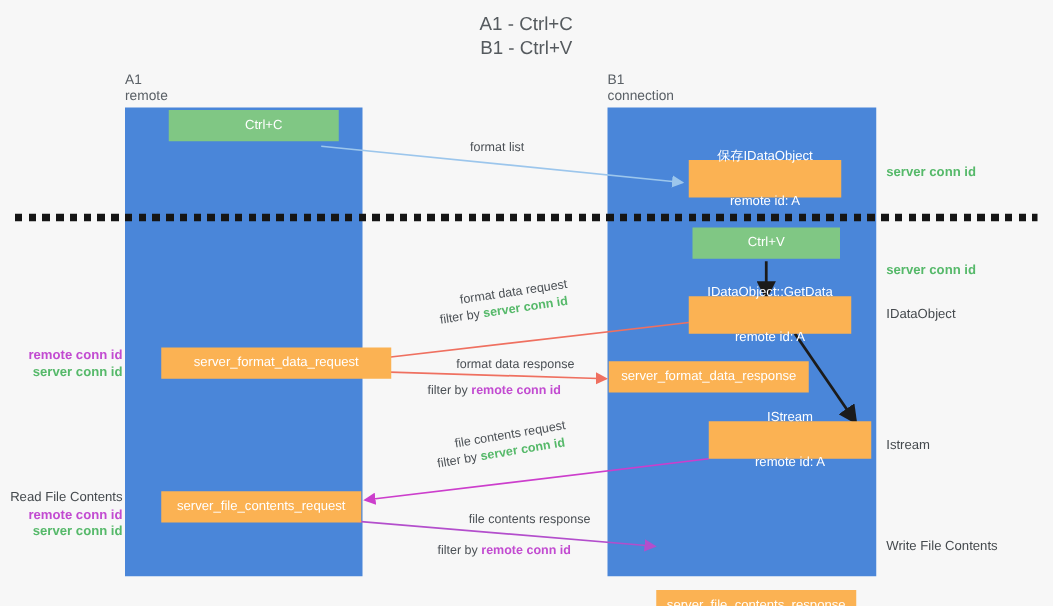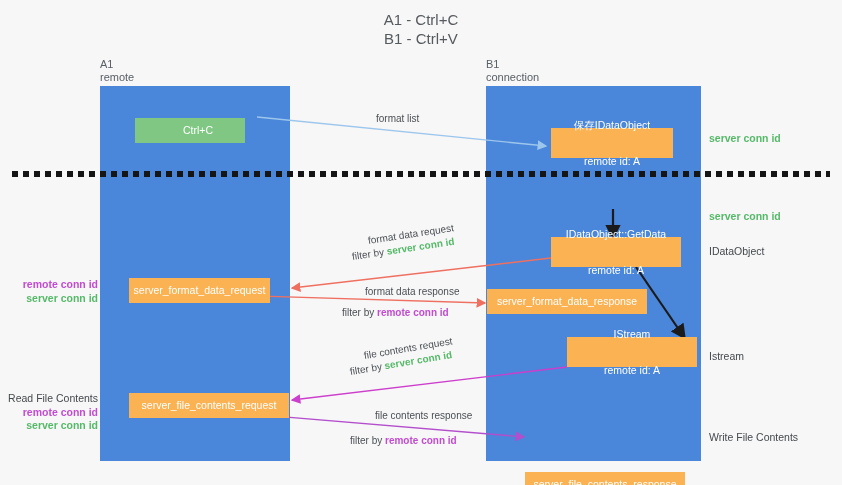--- a/index.html
+++ b/index.html
@@ -147,31 +147,32 @@
 
     <line x1="130" y1="292" x2="485" y2="303" stroke="#ef7060" stroke-width="1.4" marker-end="url(#ah-red)"></line>
 
     <line x1="636" y1="267" x2="684" y2="337" stroke="#1b1b1b" stroke-width="2.2" marker-end="url(#ah-black)"></line>
 
     <line x1="567" y1="367" x2="292" y2="400" stroke="#cc3ecc" stroke-width="1.4" marker-end="url(#ah-magenta)"></line>
 
     <line x1="130" y1="404" x2="524" y2="437" stroke="#b34ecc" stroke-width="1.4" marker-end="url(#ah-purple)"></line>
   </svg>
 
-  <div class="abs node green" style="left:135px; top:118px; width:110px; height:25px;padding-left:16px;">Ctrl+C</div>
-
-  <div class="abs node orange" style="left:129px; top:278px; width:141px; height:25px;">server_format_data_request</div>
+  <div class="abs node green" style="left:135px; top:88px; width:136px; height:25px;padding-left:16px;">Ctrl+C</div>
+
+  <div class="abs node orange" style="left:129px; top:278px; width:184px; height:25px;">server_format_data_request</div>
 
   <div class="abs node orange" style="left:129px; top:393px; width:160px; height:25px;">server_file_contents_request</div>
 
   <div class="abs node orange" style="left:551px; top:128px; width:122px; height:30px;">
     <span>保存IDataObject</span>
     <span>remote id: A</span>
   </div>
 
+  <div class="abs node green" style="left:554px; top:182px; width:118px; height:25px;">Ctrl+V</div>
 
   <div class="abs node orange" style="left:551px; top:237px; width:130px; height:30px;">
     <span>IDataObject::GetData</span>
     <span>remote id: A</span>
   </div>
 
   <div class="abs node orange" style="left:487px; top:289px; width:160px; height:25px;">server_format_data_response</div>
 
   <div class="abs node orange" style="left:567px; top:337px; width:130px; height:30px;">
     <span>IStream</span>

